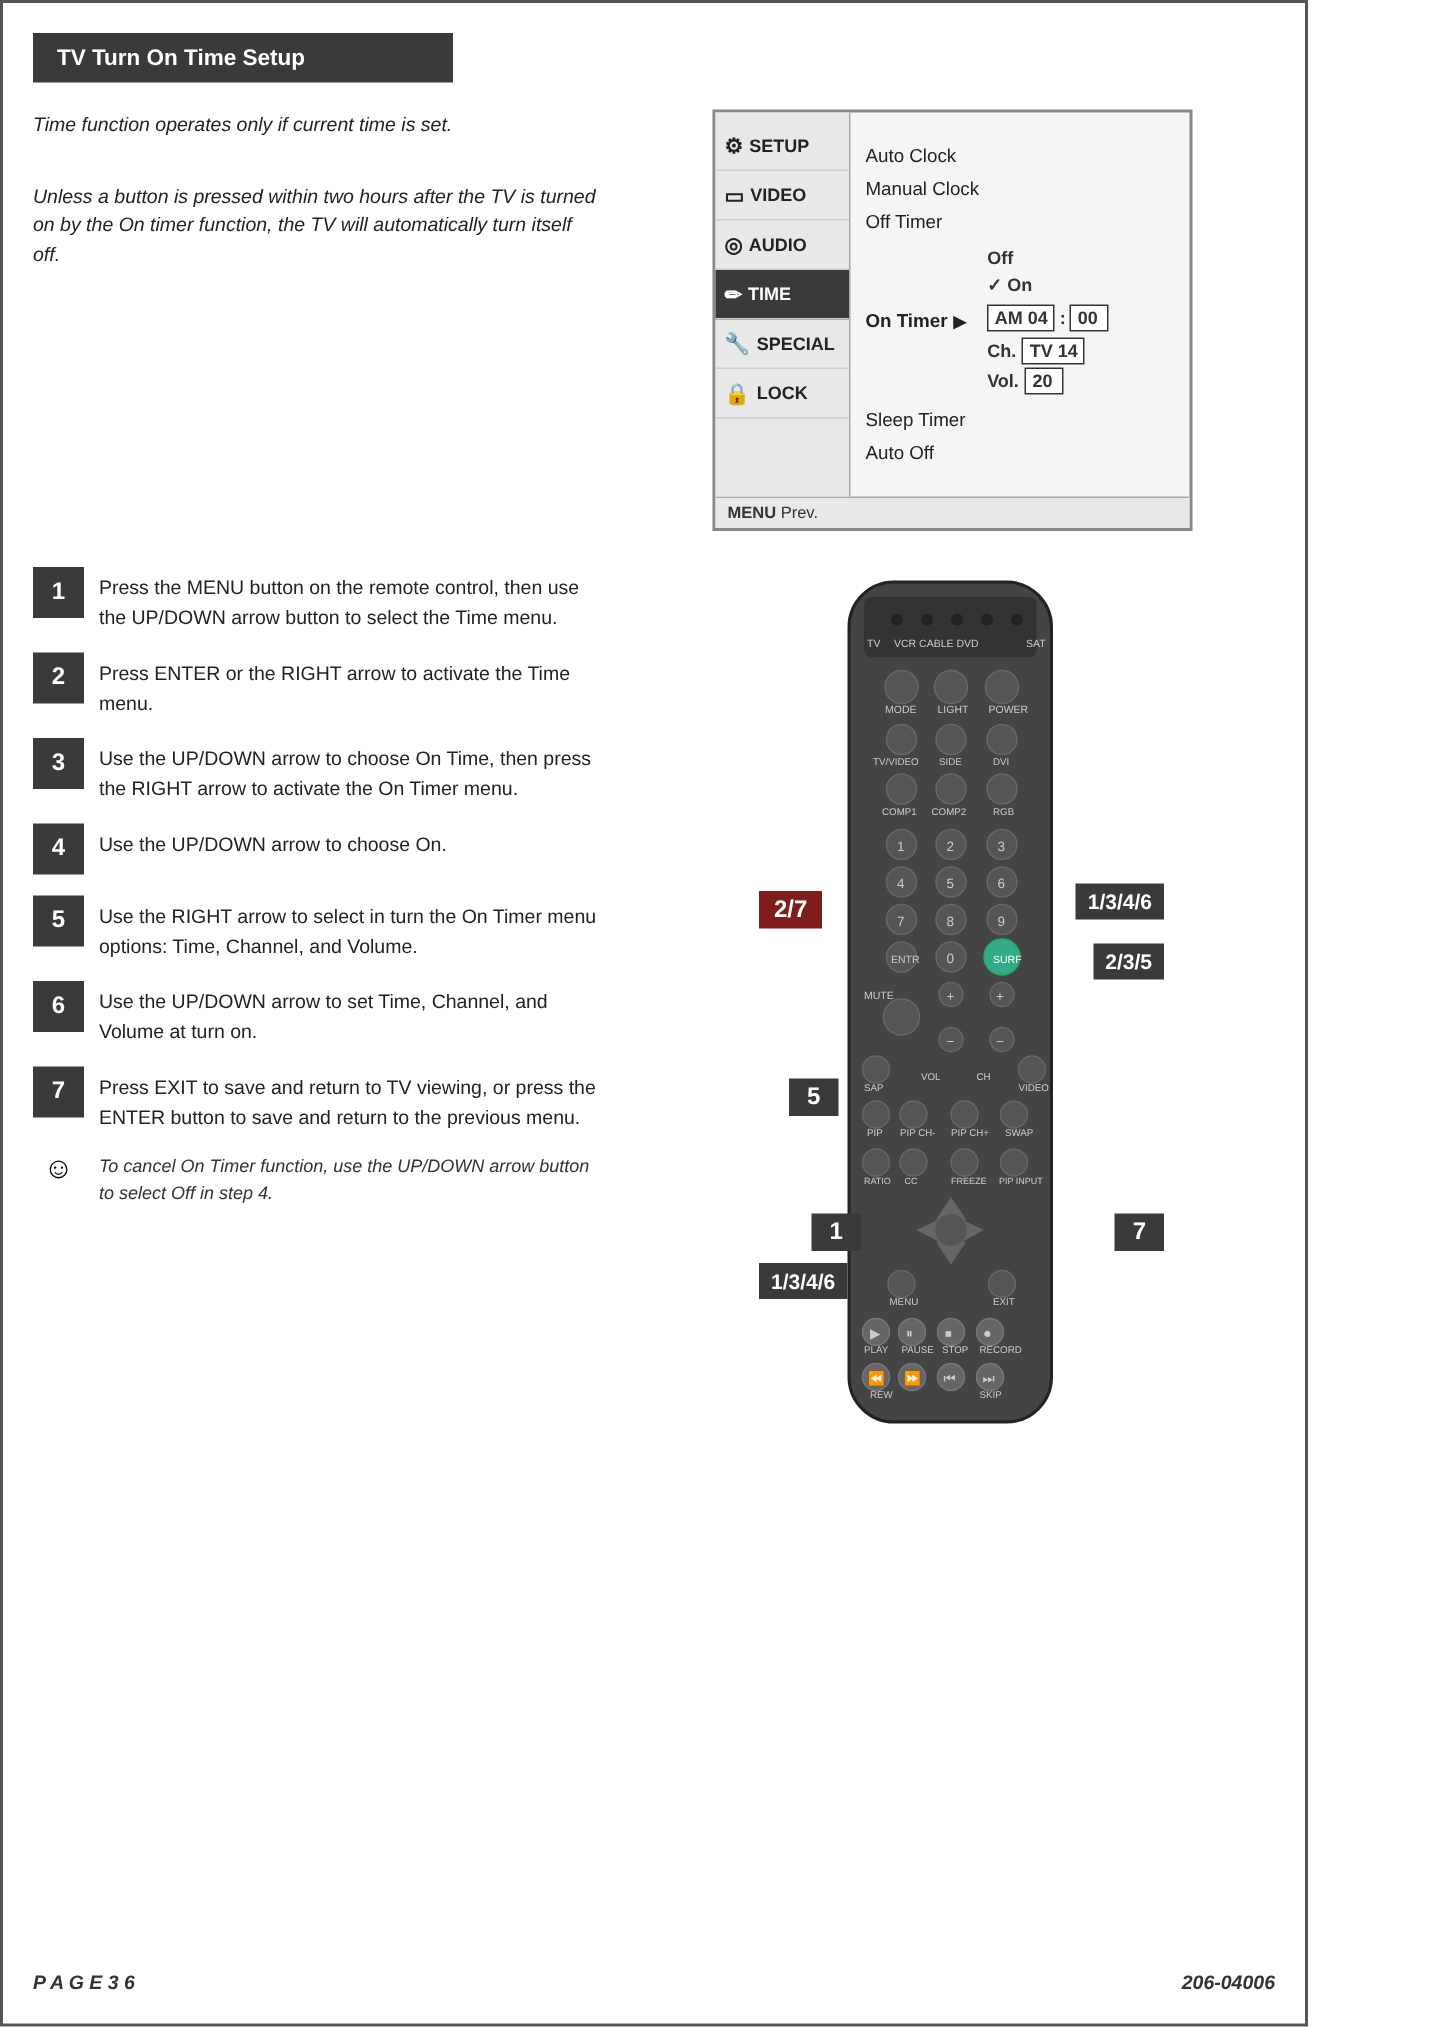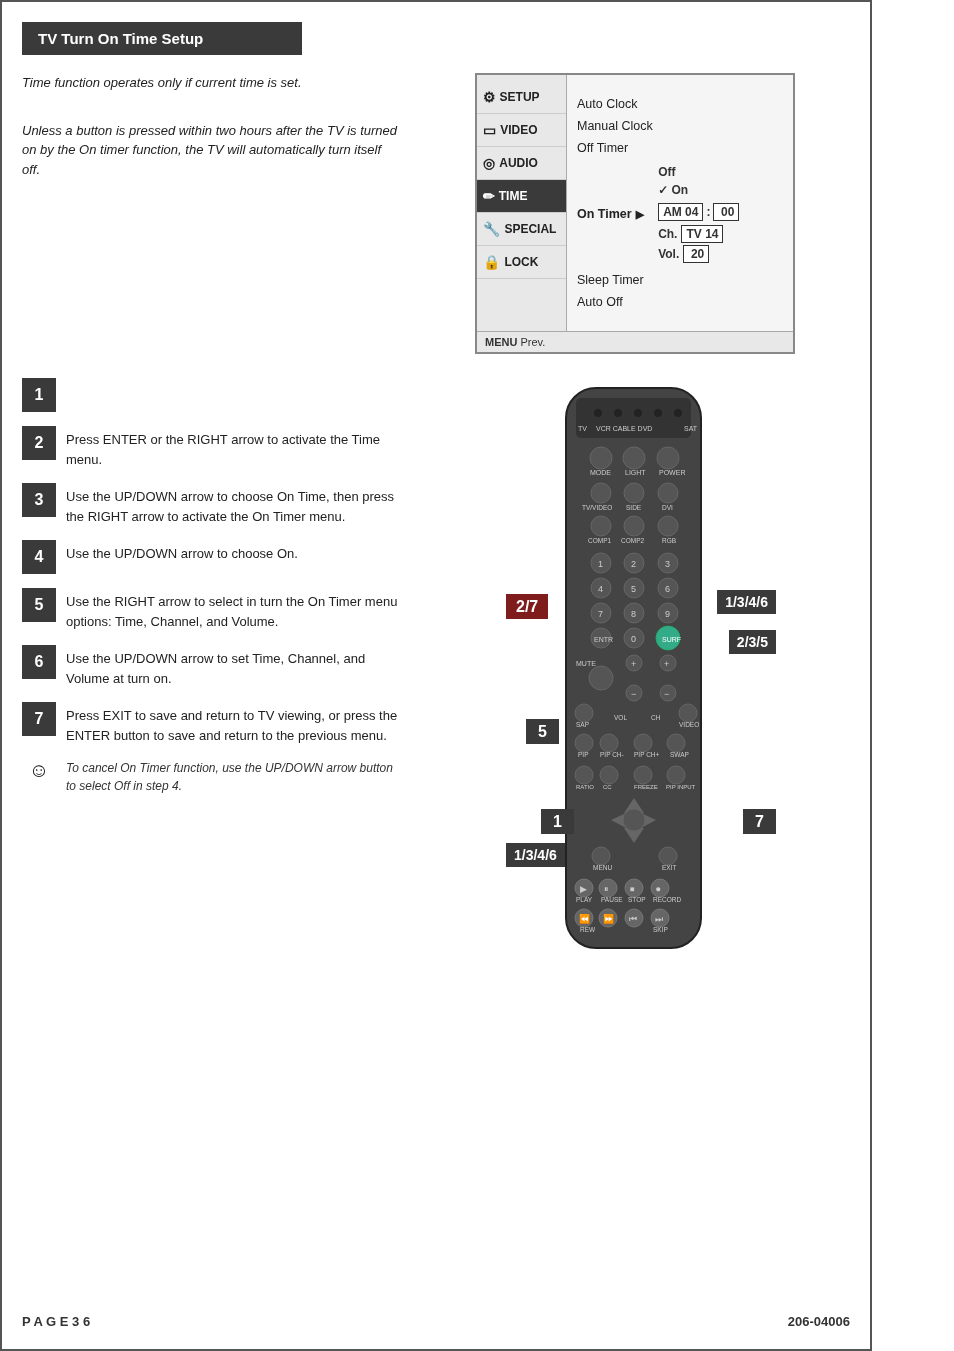--- a/index.html
+++ b/index.html
@@ -119,21 +119,21 @@
       gap: 3px;
       margin: 4px 0;
       font-size: 12px;
     }
     .tv-time-box {
       border: 1px solid #333;
       padding: 1px 4px;
       background: #fff;
       font-size: 12px;
       min-width: 26px;
-      text-align: right;
+      text-align: left;
     }
     .tv-info-row {
       display: flex;
       align-items: center;
       gap: 4px;
       font-size: 12px;
       margin: 2px 0;
     }
     .tv-footer {
       border-top: 1px solid #aaa;
@@ -208,20 +208,21 @@
     .page-footer {
       position: absolute;
       bottom: 20px;
       left: 20px;
       right: 20px;
       display: flex;
       justify-content: space-between;
       font-size: 13px;
       color: #333;
       font-weight: bold;
+      font-style: italic;
     }
   </style>
 </head>
 <body>
 
 <div class="page-container">
 
   
   <div class="page-header">
     <span>TV Turn On Time Setup</span>
@@ -318,20 +319,21 @@
     </div>
   </div>
 
   
   <div class="steps-section">
 
     <div class="steps-left">
 
       <div class="step-row">
         <div class="step-number">1</div>
+        <div class="step-text">Press the MENU button on the remote control, then use the UP/DOWN arrow button to select the Time menu.</div>
       </div>
 
       <div class="step-row">
         <div class="step-number">2</div>
         <div class="step-text">Press ENTER or the RIGHT arrow to activate the Time menu.</div>
       </div>
 
       <div class="step-row">
         <div class="step-number">3</div>
         <div class="step-text">Use the UP/DOWN arrow to choose On Time, then press the RIGHT arrow to activate the On Timer menu.</div>

